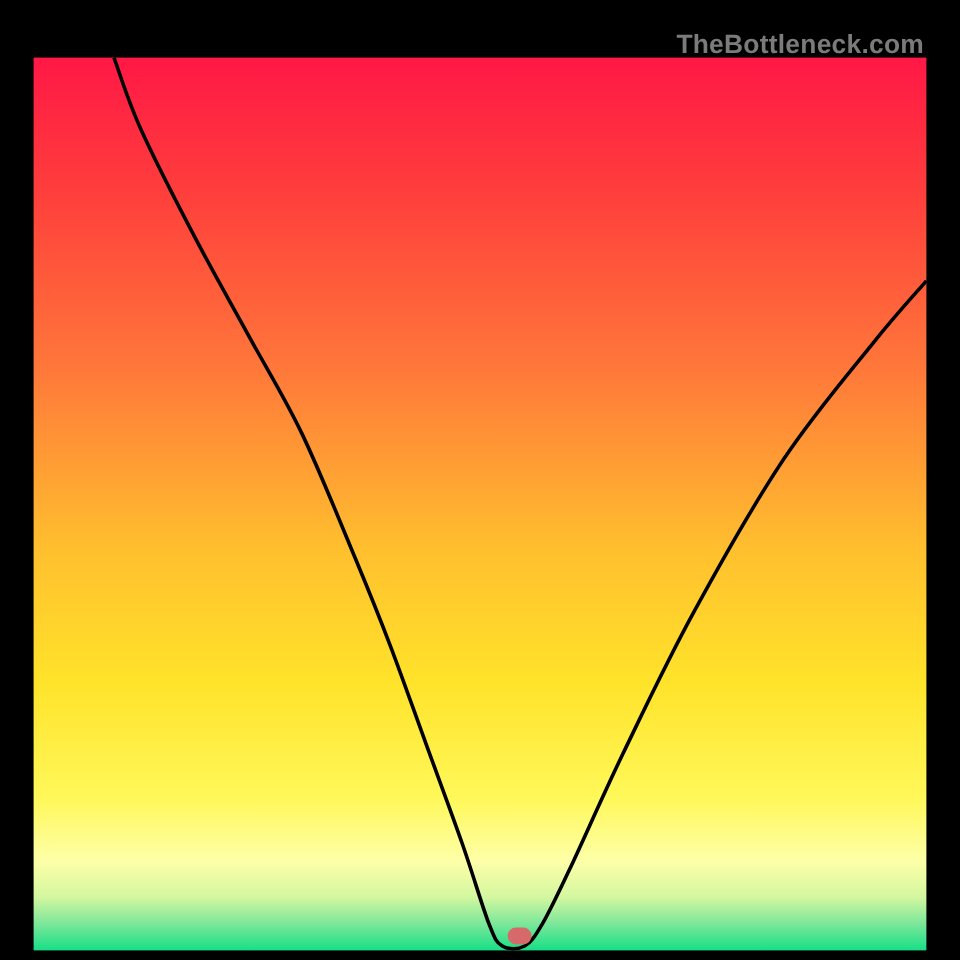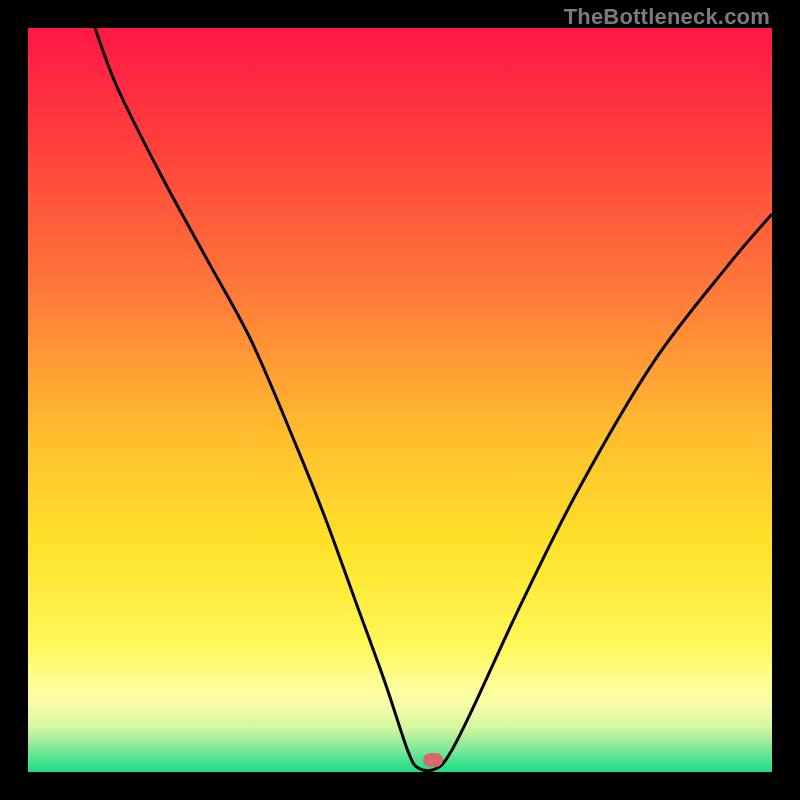--- a/index.html
+++ b/index.html
@@ -8,20 +8,21 @@
     width: 800px;
     height: 800px;
     background: #000;
     overflow: hidden;
     font-family: Arial, Helvetica, sans-serif;
   }
   .frame {
     position: relative;
     width: 800px;
     height: 596px;
+    margin-top: 20px;
   }
   .plot-area {
     position: absolute;
     left: 28px;
     top: 28px;
     width: 744px;
     height: 744px;
     
   }
   .watermark {

